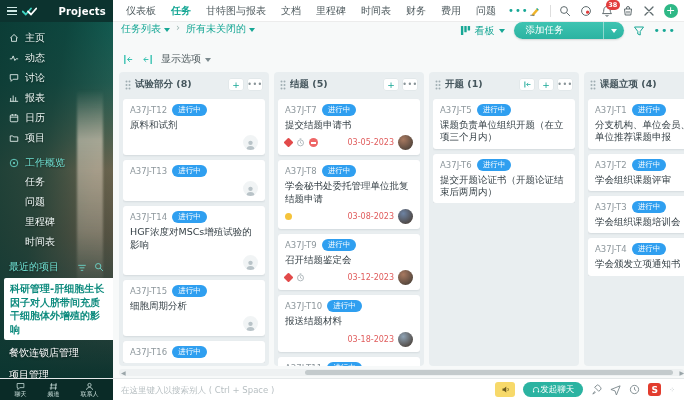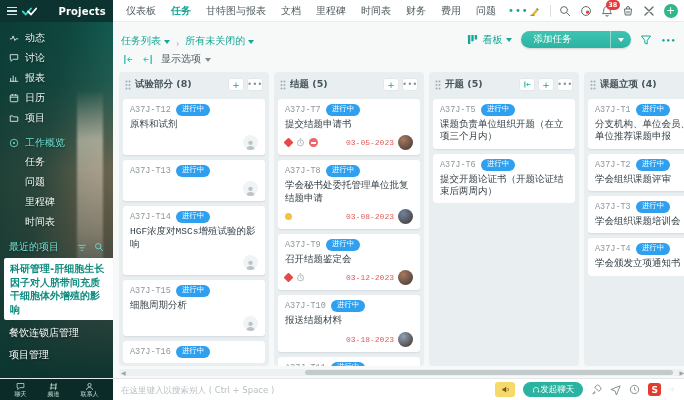--- a/index.html
+++ b/index.html
@@ -43,21 +43,21 @@
   .top-icons { margin-left:auto; display:flex; align-items:center; gap:8px; padding-right:7px; }
   .ticon { width:13px; height:13px; display:flex; align-items:center; justify-content:center; cursor:pointer; color:#5f6b6e; position:relative; }
   .ticon svg { width:12px; height:12px; }
   .tdivider { width:1px; height:12px; background:#ddd; }
   .bellwrap { position:relative; }
   .bell-badge { position:absolute; top:-4px; right:-6px; background:#e23c3c; color:#fff; font-size:6.5px; line-height:1; padding:1.5px 2.5px; border-radius:6px; font-weight:bold; }
   .plus-btn { width:14px; height:14px; border-radius:50%; background:#2eb886; color:#fff; display:flex; align-items:center; justify-content:center; font-size:11px; line-height:1; cursor:pointer; }
 
   
   .main { position:absolute; left:113px; top:22px; right:0; bottom:22px; background:#f7f9f9; overflow:hidden; }
-  .crumb-row { height:26px; display:flex; align-items:flex-end; padding:0 8px;font-family:Liberation Serif, serif; }
+  .crumb-row { height:26px; display:flex; align-items:flex-start; padding:0 8px; }
   .crumb { font-size:10px; color:#16a795; cursor:pointer; display:flex; align-items:center; gap:3px; }
   .caret { display:inline-block; width:0; height:0; border-left:3.5px solid transparent; border-right:3.5px solid transparent; border-top:4px solid currentColor; margin-top:1px; }
   .crumb-sep { color:#9bb5b1; margin:0 6px; font-size:10px; }
   .crumb-right { margin-left:auto; display:flex; align-items:center; gap:9px; }
   .view-switch { display:flex; align-items:center; gap:4px; font-size:10px; color:#16a795; cursor:pointer; }
   .view-switch svg { width:11px; height:11px; }
   .add-task-btn { display:flex; align-items:stretch; background:linear-gradient(180deg,#3fc4b2,#2bb3a1); border-radius:11px; overflow:hidden; height:17px; cursor:pointer; box-shadow:0 1px 2px rgba(0,0,0,.15);gap:27px; }
   .add-task-main { color:#fff; font-size:9.5px; display:flex; align-items:center; padding:0 12px; }
   .add-task-caret { display:flex; align-items:center; padding:0 7px; border-left:1px solid rgba(255,255,255,.45); color:#fff; }
   .icon-btn { color:#16a795; cursor:pointer; display:flex; align-items:center; }
@@ -74,21 +74,21 @@
   .board { display:flex; gap:5px; padding:2px 6px 0; height:296px; overflow:hidden; }
   .col { flex:0 0 150px; width:150px; background:#e9eef0; border-radius:4px; padding:4px; overflow:hidden; }
   .col-head { display:flex; align-items:center; gap:4px; padding:2px 2px 3px; }
   .drag-dots { color:#9fadb2; display:flex; }
   .drag-dots svg { width:6px; height:10px; }
   .col-title { font-size:9.5px; color:#44555c; font-weight:bold; white-space:nowrap; overflow:hidden; }
   .col-btns { margin-left:auto; display:flex; gap:3px; }
   .col-btn { width:16px; height:13px; background:#fff; border-radius:3px; display:flex; align-items:center; justify-content:center; font-size:9px; color:#16a795; cursor:pointer; box-shadow:0 0 0 1px #e2e8ea inset; }
   .col-btn.grey { color:#8a9599; letter-spacing:.5px; font-size:8px; }
   .col-btn svg { width:9px; height:9px; }
-  .cards { overflow:hidden;font-family:Liberation Mono, monospace; }
+  .cards { overflow:hidden; }
   .task-card { background:#fff; border-radius:3px; margin-top:5px; padding:5px 7px 5px; box-shadow:0 1px 2px rgba(30,50,60,.10); cursor:pointer; }
   .tc-top { display:flex; align-items:center; gap:5px; }
   .tc-id { font-size:8.5px; color:#8d979c; }
   .tc-badge { background:#2f9ff0; color:#fff; font-size:7.5px; line-height:1; padding:2px 6px 2.5px; border-radius:7px; white-space:nowrap; }
   .tc-title { margin-top:3px; font-size:9.5px; color:#333e44; line-height:1.3; display:-webkit-box; -webkit-line-clamp:2; -webkit-box-orient:vertical; overflow:hidden; }
   .tc-foot { margin-top:4px; display:flex; align-items:center; gap:4px; min-height:15px; }
   .tc-date { margin-left:auto; font-size:8px; color:#e05c5c; }
   .avatar { width:15px; height:15px; border-radius:50%; flex:0 0 auto; }
   .avatar.placeholder { background:#f1f4f5; display:flex; align-items:flex-end; justify-content:center; overflow:hidden; }
   .avatar.placeholder svg { width:11px; height:11px; color:#b9c3c8; }
@@ -136,20 +136,28 @@
             <path d="M1 6l4 4L12 2" stroke="#3fd6c3" fill="none" stroke-width="2.4" stroke-linecap="round"></path>
             <path d="M8 6l4 4L19 2" stroke="#ffffff" fill="none" stroke-width="2.4" stroke-linecap="round"></path>
           </svg>
       </span>
       <span class="logo-text">Projects</span>
     </div>
     <nav class="side-nav" id="side-nav">
         <div class="snav-item">
           <span style="display:flex">
             <svg viewBox="0 0 12 12">
+              <path d="M1.5 6L6 1.8 10.5 6M3 5.3V10h6V5.3" fill="none" stroke="currentColor"></path>
+            </svg>
+          </span>
+          <span>主页</span>
+        </div>
+        <div class="snav-item">
+          <span style="display:flex">
+            <svg viewBox="0 0 12 12">
               <path d="M1 7h2.5L5 3.5 7 9l1.5-2H11" fill="none" stroke="currentColor"></path>
             </svg>
           </span>
           <span>动态</span>
         </div>
         <div class="snav-item">
           <span style="display:flex">
             <svg viewBox="0 0 12 12">
               <path d="M1.5 2h9v5.5H5L2.5 10V7.5h-1z" fill="none" stroke="currentColor"></path>
             </svg>
@@ -504,21 +512,21 @@
             <span class="drag-dots">
               <svg viewBox="0 0 6 10">
                 <circle cx="1.5" cy="1.5" r="1" fill="currentColor"></circle>
                 <circle cx="4.5" cy="1.5" r="1" fill="currentColor"></circle>
                 <circle cx="1.5" cy="5" r="1" fill="currentColor"></circle>
                 <circle cx="4.5" cy="5" r="1" fill="currentColor"></circle>
                 <circle cx="1.5" cy="8.5" r="1" fill="currentColor"></circle>
                 <circle cx="4.5" cy="8.5" r="1" fill="currentColor"></circle>
               </svg>
             </span>
-            <span class="col-title">开题 (5)</span>
+            <span class="col-title">开题 (1)</span>
             <span class="col-btns">
               <span class="col-btn">
                 <svg viewBox="0 0 12 12">
                   <path d="M2.5 2v8" stroke="currentColor" stroke-width="1.3"></path>
                   <path d="M10 6H5M7 3.8L4.8 6 7 8.2" fill="none" stroke="currentColor"></path>
                 </svg>
               </span>
               <span class="col-btn">+</span>
               <span class="col-btn grey">•••</span>
             </span>

